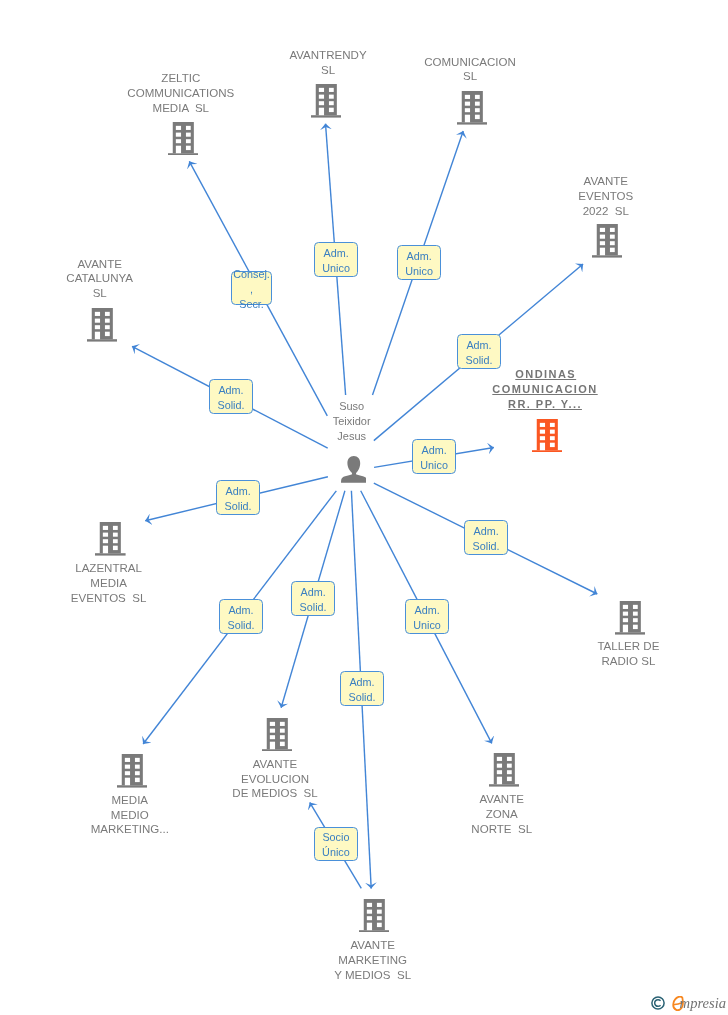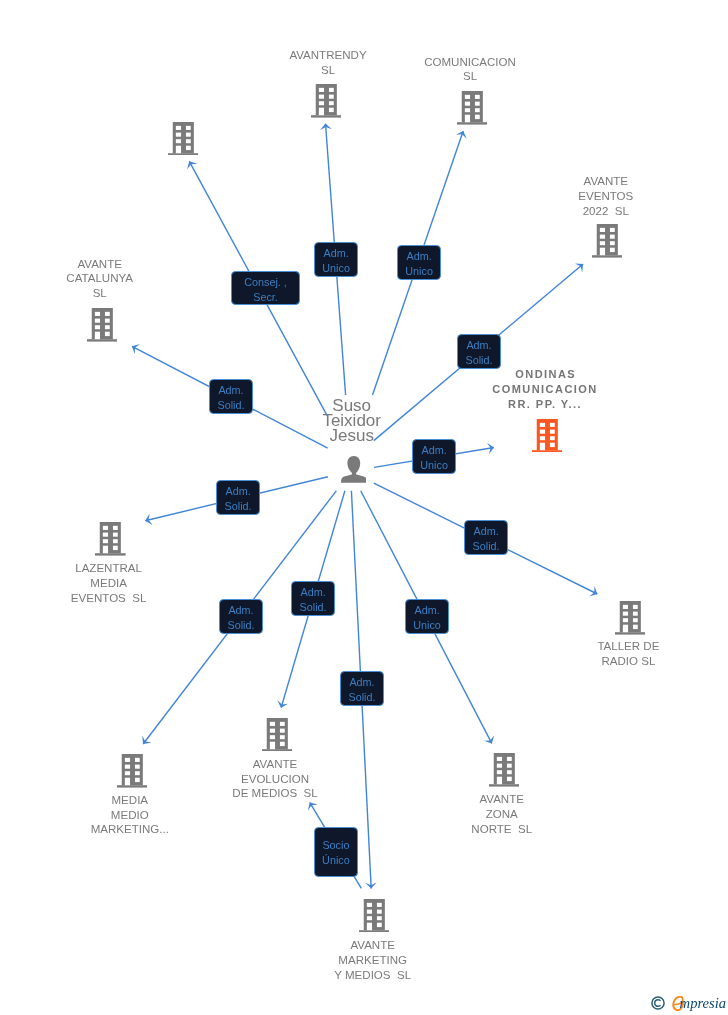--- a/index.html
+++ b/index.html
@@ -5,32 +5,32 @@
 <style>
   html,body{margin:0;padding:0;background:#ffffff;}
   *{-webkit-font-smoothing:antialiased;-moz-osx-font-smoothing:grayscale;}
   body{width:728px;height:1015px;font-family:"Liberation Sans",sans-serif;position:relative;overflow:hidden;}
   #stage{position:absolute;left:0;top:0;width:728px;height:1015px;opacity:0.9999;}
   svg#edges{position:absolute;left:0;top:0;width:728px;height:1015px;}
   .node{position:absolute;left:0;top:0;width:728px;height:1015px;pointer-events:none;}
   .node .iconwrap{position:absolute;pointer-events:auto;}
   .node .lbl{position:absolute;width:220px;pointer-events:auto;color:#7a7a7a;font-size:11.55px;
              line-height:14.85px;white-space:pre-wrap;text-align:center;}
-  .node.center .lbl{font-size:17px;text-align:center;}
-  .node.hl .lbl{font-weight:bold;color:#757575;font-size:11px;letter-spacing:1.45px;text-indent:1.45px;}
+  .node.center .lbl{font-size:11px;text-align:center;}
+  .node.hl .lbl{font-weight:bold;color:#757575;font-size:11px;letter-spacing:1.45px;text-indent:1.45px;text-decoration:underline;}
   .node .ico{display:block;}
   .relbox{will-change:transform;position:absolute;box-sizing:border-box;border:1.5px solid #4a90d9;
-    border-radius:4.5px;background:#0f172a;color:#3a7fc1;font-size:10.8px;line-height:15.0px;
+    border-radius:4.5px;background:#fef9c3;color:#3a7fc1;font-size:10.8px;line-height:15.0px;
     text-align:center;white-space:pre-line;display:flex;align-items:center;justify-content:center;
     padding-top:2.8px;}
   #logo{position:absolute;left:651px;top:995px;width:77px;height:18px;}
   #logo .cr{position:absolute;left:0;top:1.4px;}
   #logo .ebox{position:absolute;left:20.5px;top:0.8px;}
   #logo .bw{position:absolute;left:28.6px;top:-1.5px;font-family:"Liberation Serif",serif;
-            font-style:italic;font-size:14.6px;line-height:18px;color:#0c4a6e;white-space:pre;}
+            font-style:italic;font-size:14.6px;line-height:18px;color:#737373;white-space:pre;}
 </style>
 </head>
 <body>
 
 <div id="stage">
 
 <svg id="edges" viewBox="0 0 728 1015" width="728" height="1015">
  <defs>
   <marker id="ah" viewBox="0 0 6.1 11.75" refX="6.1" refY="5.875" markerWidth="6.1" markerHeight="11.75" orient="auto" markerUnits="userSpaceOnUse">
    <path d="M6.1 5.875 L0 11.75 L2.7 5.875 L0 0 Z" fill="#4285d6"></path>
@@ -63,20 +63,23 @@
             <rect x="17.95" y="3.85" width="4.8" height="4.1"></rect>
             <rect x="7.85" y="10.6" width="5.2" height="4.1"></rect>
             <rect x="17.95" y="10.6" width="4.8" height="4.1"></rect>
             <rect x="7.85" y="17.2" width="5.2" height="4"></rect>
             <rect x="17.95" y="17.2" width="4.8" height="4"></rect>
             <rect x="7.85" y="23.7" width="5.2" height="7.5"></rect>
             <rect x="17.95" y="23.7" width="4.8" height="4.4"></rect>
           </g>
         </svg>
       </div>
+    <div class="lbl" style="left:70.80px;top:70.90px">ZELTIC
+COMMUNICATIONS
+MEDIA  SL</div>
   </div>
   <div class="node">
     <div class="iconwrap" style="left:310.69px;top:84.30px">
         <svg class="ico" width="30.6" height="33.6" viewBox="0 0 30.6 33.6">
           <path fill="#7a7a7a" d="M4.75 0 H25.85 V31.2 H4.75 Z"></path>
           <path fill="#7a7a7a" d="M0 31.2 H30.6 V33.6 H0 Z"></path>
           <g fill="#ffffff">
             <rect x="7.85" y="3.85" width="5.2" height="4.1"></rect>
             <rect x="17.95" y="3.85" width="4.8" height="4.1"></rect>
             <rect x="7.85" y="10.6" width="5.2" height="4.1"></rect>
@@ -303,21 +306,21 @@
     <div class="iconwrap" style="left:340.60px;top:455.90px">
         <svg class="ico" width="25.6" height="26.8" viewBox="0 0 25.6 26.8">
           <path fill="#7a7a7a" d="M12.8 0C16.75 0 19.2 2.95 19.2 7.2c0 4.3-2.2 7.8-3.5 9.1-.6.6-.75 1.15-.75 1.9 1.6.7 4.4 1.25 7.05 2.0 2.3.65 3.7 1.8 3.92 3.7.14 1.25.18 1.9.18 2.9H0c0-1.0.04-1.65.18-2.9.22-1.9 1.62-3.05 3.92-3.7 2.65-.75 5.45-1.3 7.05-2.0 0-.75-.15-1.3-.75-1.9C9.1 15 6.4 11.5 6.4 7.2 6.4 2.95 8.85 0 12.8 0Z"></path>
         </svg>
       </div>
     <div class="lbl" style="left:241.70px;top:399.40px">Suso
 Teixidor
 Jesus</div>
   </div>
 
-  <div class="relbox" style="left:230.70px;top:270.90px;width:69px;height:34.40px"><span>Consej. ,
+  <div class="relbox" style="left:230.70px;top:270.90px;width:41px;height:34.40px"><span>Consej. ,
 Secr.</span></div>
   <div class="relbox" style="left:314.40px;top:241.60px;width:44.20px;height:35.00px"><span>Adm.
 Unico</span></div>
   <div class="relbox" style="left:396.60px;top:245.10px;width:44.20px;height:34.90px"><span>Adm.
 Unico</span></div>
   <div class="relbox" style="left:457.00px;top:333.90px;width:44.00px;height:34.90px"><span>Adm.
 Solid.</span></div>
   <div class="relbox" style="left:412.30px;top:438.80px;width:44.20px;height:34.90px"><span>Adm.
 Unico</span></div>
   <div class="relbox" style="left:208.90px;top:379.10px;width:44.00px;height:34.90px"><span>Adm.
@@ -327,21 +330,21 @@
   <div class="relbox" style="left:464.10px;top:519.90px;width:44.10px;height:34.90px"><span>Adm.
 Solid.</span></div>
   <div class="relbox" style="left:218.90px;top:599.10px;width:44.00px;height:34.90px"><span>Adm.
 Solid.</span></div>
   <div class="relbox" style="left:291.40px;top:580.80px;width:44.20px;height:34.90px"><span>Adm.
 Solid.</span></div>
   <div class="relbox" style="left:405.00px;top:598.50px;width:44.10px;height:34.90px"><span>Adm.
 Unico</span></div>
   <div class="relbox" style="left:340.30px;top:671.10px;width:44.00px;height:34.90px"><span>Adm.
 Solid.</span></div>
-  <div class="relbox" style="left:314.40px;top:827.30px;width:43.80px;height:50px"><span>Socio
+  <div class="relbox" style="left:314.40px;top:827.30px;width:43.80px;height:34px"><span>Socio
 Único</span></div>
 
   <div id="logo">
     <svg class="cr" width="14" height="14" viewBox="0 0 14 14">
       <circle cx="7" cy="7" r="6.1" fill="none" stroke="#2a6274" stroke-width="1.5"></circle>
       <path d="M9.55 4.75A3.6 3.6 0 0 0 7 3.65 3.3 3.3 0 0 0 3.7 7 3.3 3.3 0 0 0 7 10.35a3.6 3.6 0 0 0 2.55-1.1" fill="none" stroke="#2a6274" stroke-width="1.5"></path>
     </svg>
     <svg class="ebox" width="12" height="15" viewBox="0 0 12 15">
       <path d="M10.35 1.6 C9.45 0.55 8.0 0.3 6.5 0.85 C4.1 1.75 1.95 4.45 1.4 7.3 C0.85 10.2 2.0 12.9 4.2 13.85 C6.1 14.65 8.25 13.9 9.5 12.1 C10.6 10.5 11.1 8.25 10.9 6.1 C10.75 4.25 10.6 2.75 10.3 1.45" fill="none" stroke="#f7871f" stroke-width="1.75" stroke-linecap="round" stroke-linejoin="round"></path>
       <path d="M2.5 8.6 C4.6 8.35 7.0 7.95 9.1 7.0" fill="none" stroke="#f7871f" stroke-width="1.55" stroke-linecap="round"></path>

